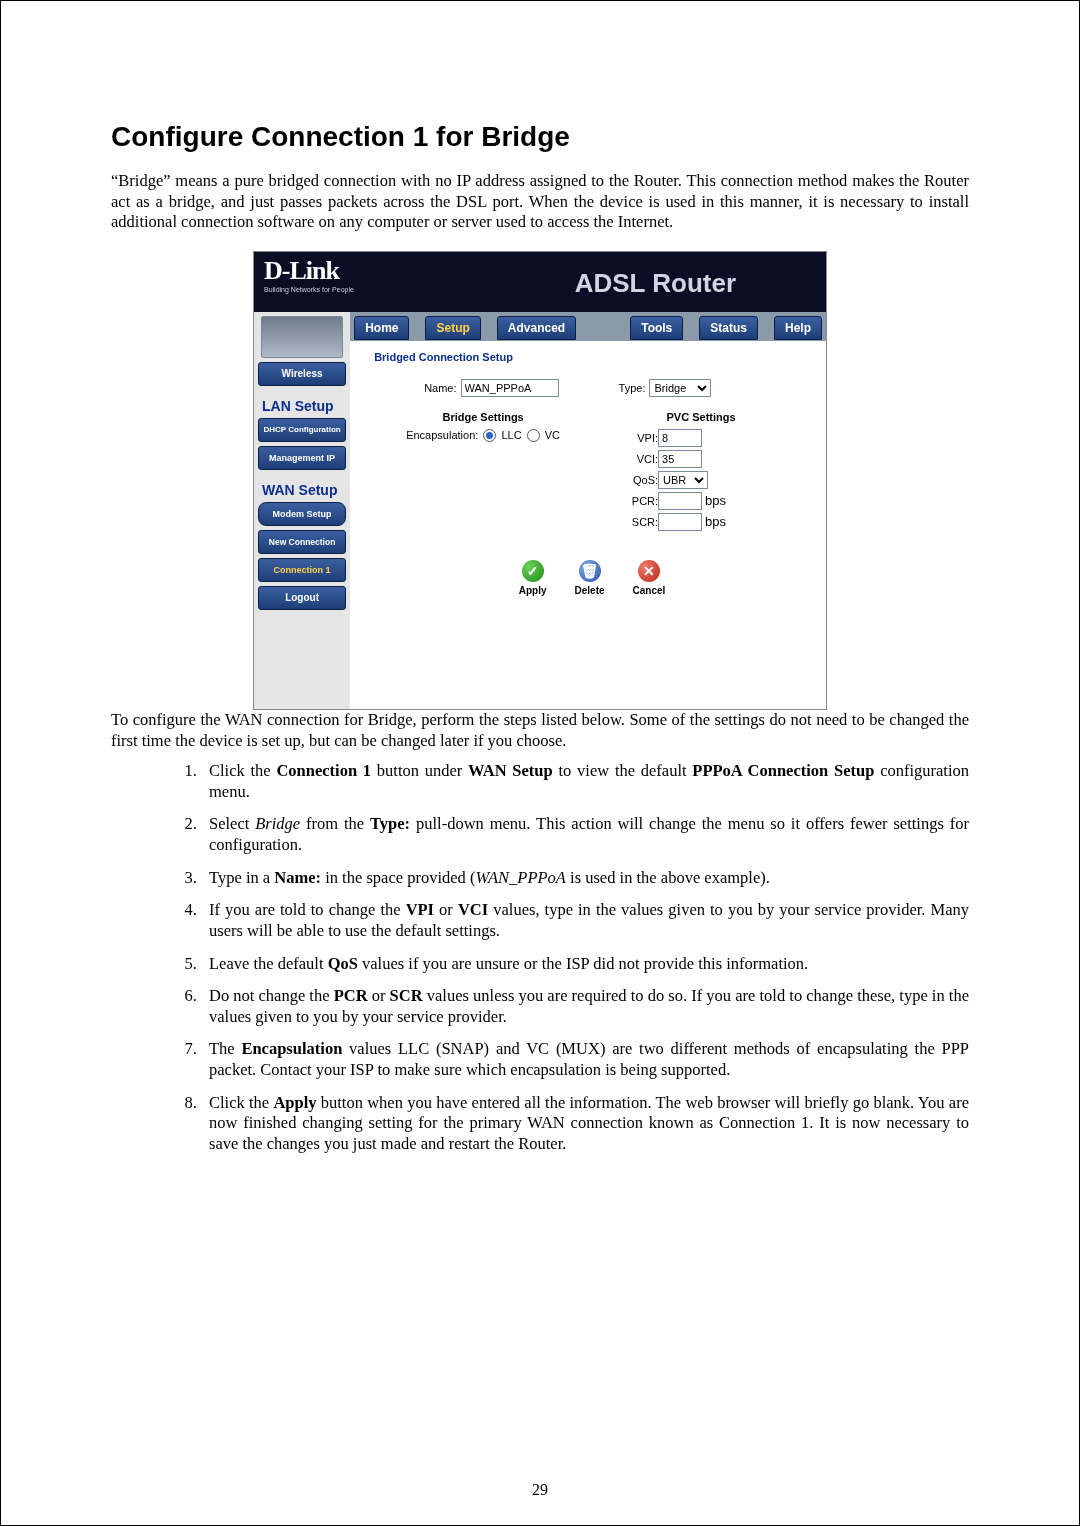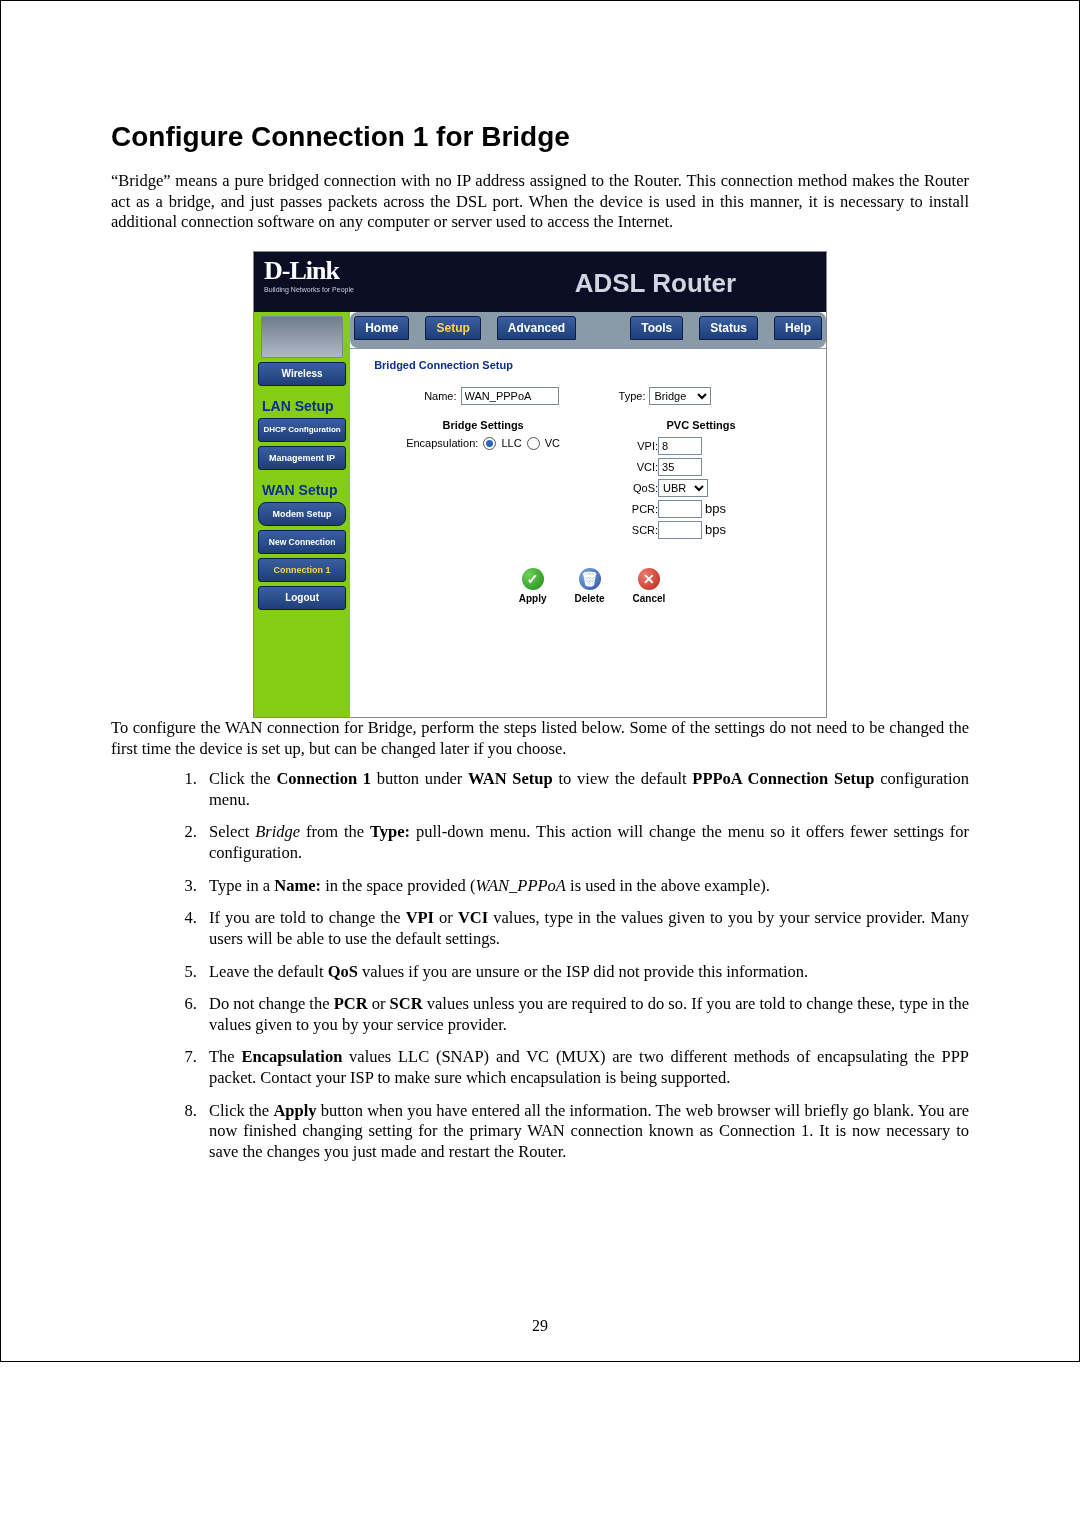--- a/index.html
+++ b/index.html
@@ -4,21 +4,21 @@
 <style>
   html, body {
     margin: 0;
     padding: 0;
     background: #fff;
     font-family: "Times New Roman", Times, serif;
     color: #000;
   }
   .page {
     width: 1080px;
-    height: 1362px;
+    height: 1526px;
     box-sizing: border-box;
     border: 1px solid #000;
     margin: 0 auto;
     position: relative;
     padding: 40px 38px 0 38px;
   }
   .content {
     padding: 80px 72px 0 72px;
   }
   h1 {
@@ -99,21 +99,21 @@
     font-weight: bold;
     color: #cfd6e2;
     font-family: Arial, sans-serif;
   }
   .router-body {
     display: flex;
     background: #b0bbc6;
   }
   .sidebar {
     width: 122px;
-    background: #84cc16;
+    background: #e5e5e5;
     padding-bottom: 20px;
   }
   .sidebar-img {
     height: 40px;
     margin: 4px auto;
     width: 80px;
     background: linear-gradient(#6f7c8c, #aeb9c6);
     border: 1px solid #7c8796;
     border-radius: 2px;
   }
@@ -143,23 +143,22 @@
     font-family: Liberation Sans, sans-serif;
   }
   .main-area {
     flex: 1;
     background: #fff;
     position: relative;
   }
   .tabbar {
     display: flex;
     background: #8a9aa8;
-    padding: 4px 4px 8px 4px;
+    padding: 4px 4px 0 4px;
     gap: 16px;
-    border-radius: 8px;
   }
   .tab {
     height: 22px;
     line-height: 22px;
     padding: 0 10px;
     font-size: 12px;
     font-weight: bold;
     color: #fff;
     background: linear-gradient(#3a5fa0, #1e3e78);
     border: 1px solid #0c1f48;

